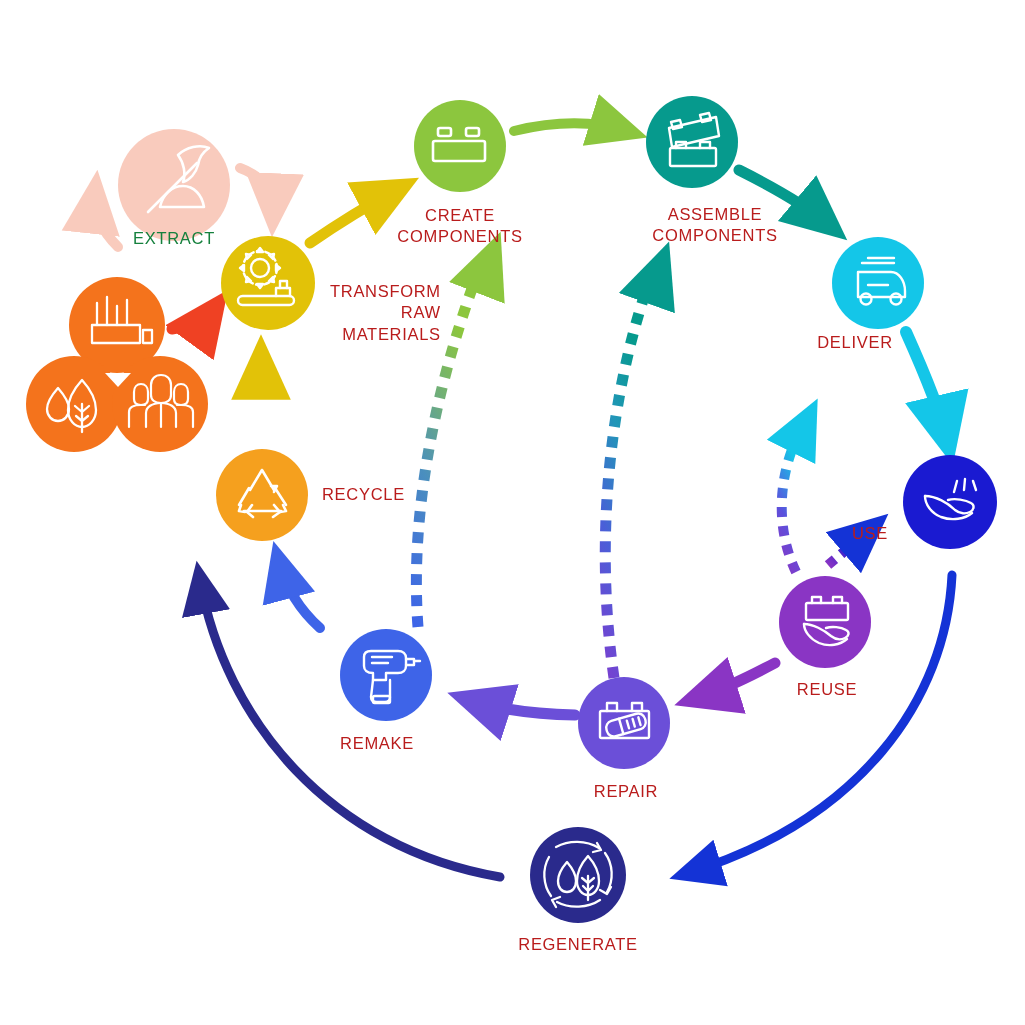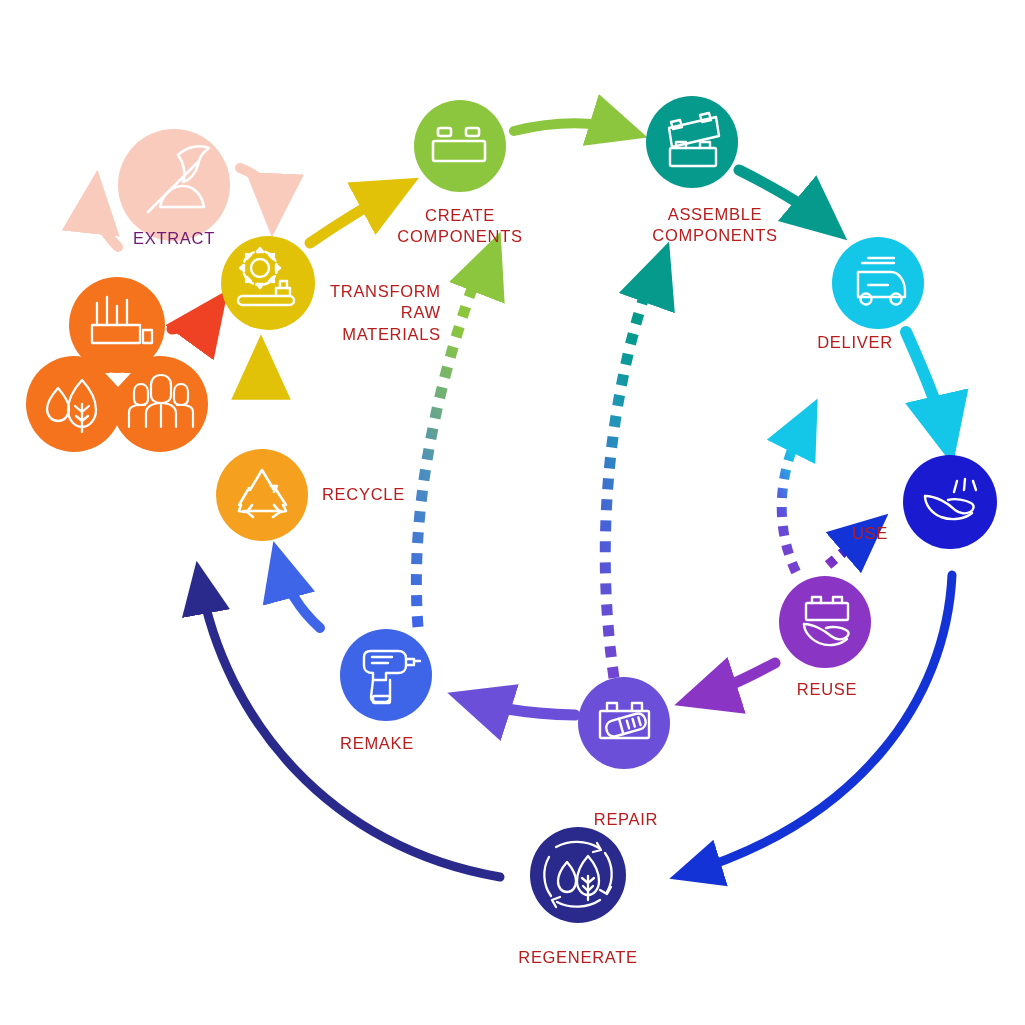--- a/index.html
+++ b/index.html
@@ -32,21 +32,21 @@
     color: #b91c1c;
     font-family: "Liberation Sans", sans-serif;
     font-size: 16.5px;
     letter-spacing: 0.7px;
     line-height: 1.30;
     text-align: center;
     white-space: pre-line;
     pointer-events: none;
     transform: translate(-50%, 0);
   }
-  .node-label.faded { color: #701a75; }
+  .node-label.faded { color: #15803d; }
   .node-label.left-align { text-align: right; transform: translate(0, 0); }
 </style>
 </head>
 <body>
 
 <div id="diagram-root">
 
   <svg id="diagram-svg" viewBox="0 0 1025 1025">
     <defs>
       <linearGradient id="grad-recycle-transform" x1="0" y1="1" x2="0" y2="0">
@@ -365,21 +365,21 @@
 
   <div class="node-label" style="left:683px; top:204px;margin-left:32px;">ASSEMBLE
 COMPONENTS</div>
 
   <div class="node-label" style="left:855px; top:332px;">DELIVER</div>
 
   <div class="node-label" style="left:870px; top:479px;margin-top:44px;">USE</div>
 
   <div class="node-label" style="left:827px; top:679px;">REUSE</div>
 
-  <div class="node-label" style="left:626px; top:781px;margin-top:28px;">REPAIR</div>
+  <div class="node-label" style="left:626px; top:781px;">REPAIR</div>
 
   <div class="node-label" style="left:377px; top:733px;">REMAKE</div>
 
   <div class="node-label left-align" style="left:322px; top:484px;">RECYCLE</div>
 
-  <div class="node-label" style="left:578px; top:934px;margin-top:13px;">REGENERATE</div>
+  <div class="node-label" style="left:578px; top:934px;">REGENERATE</div>
 
 </div>
 
 </body></html>

